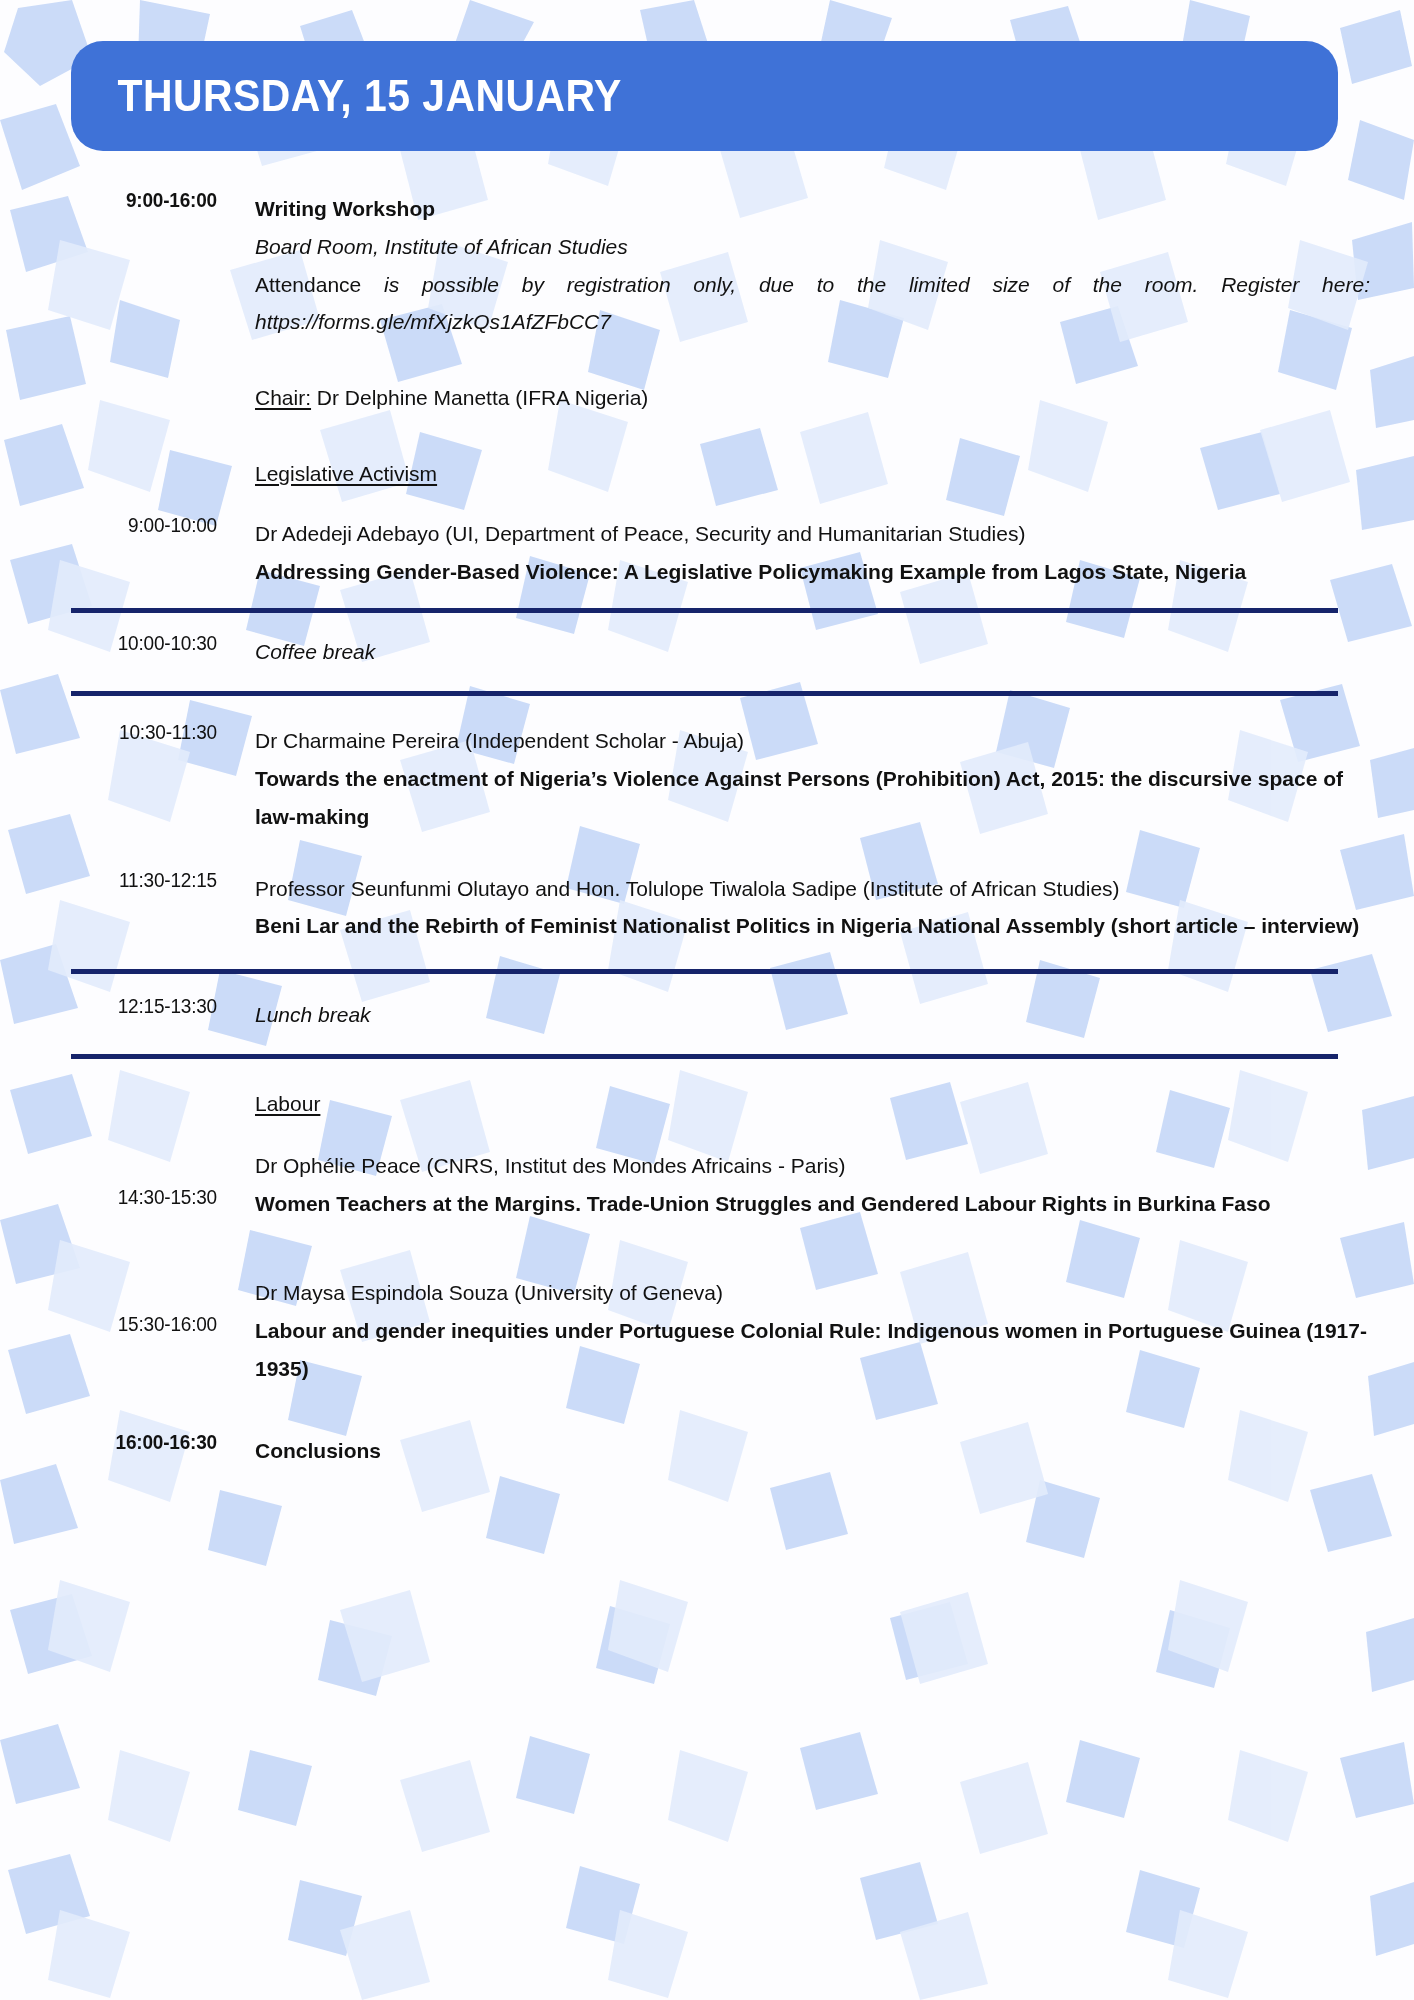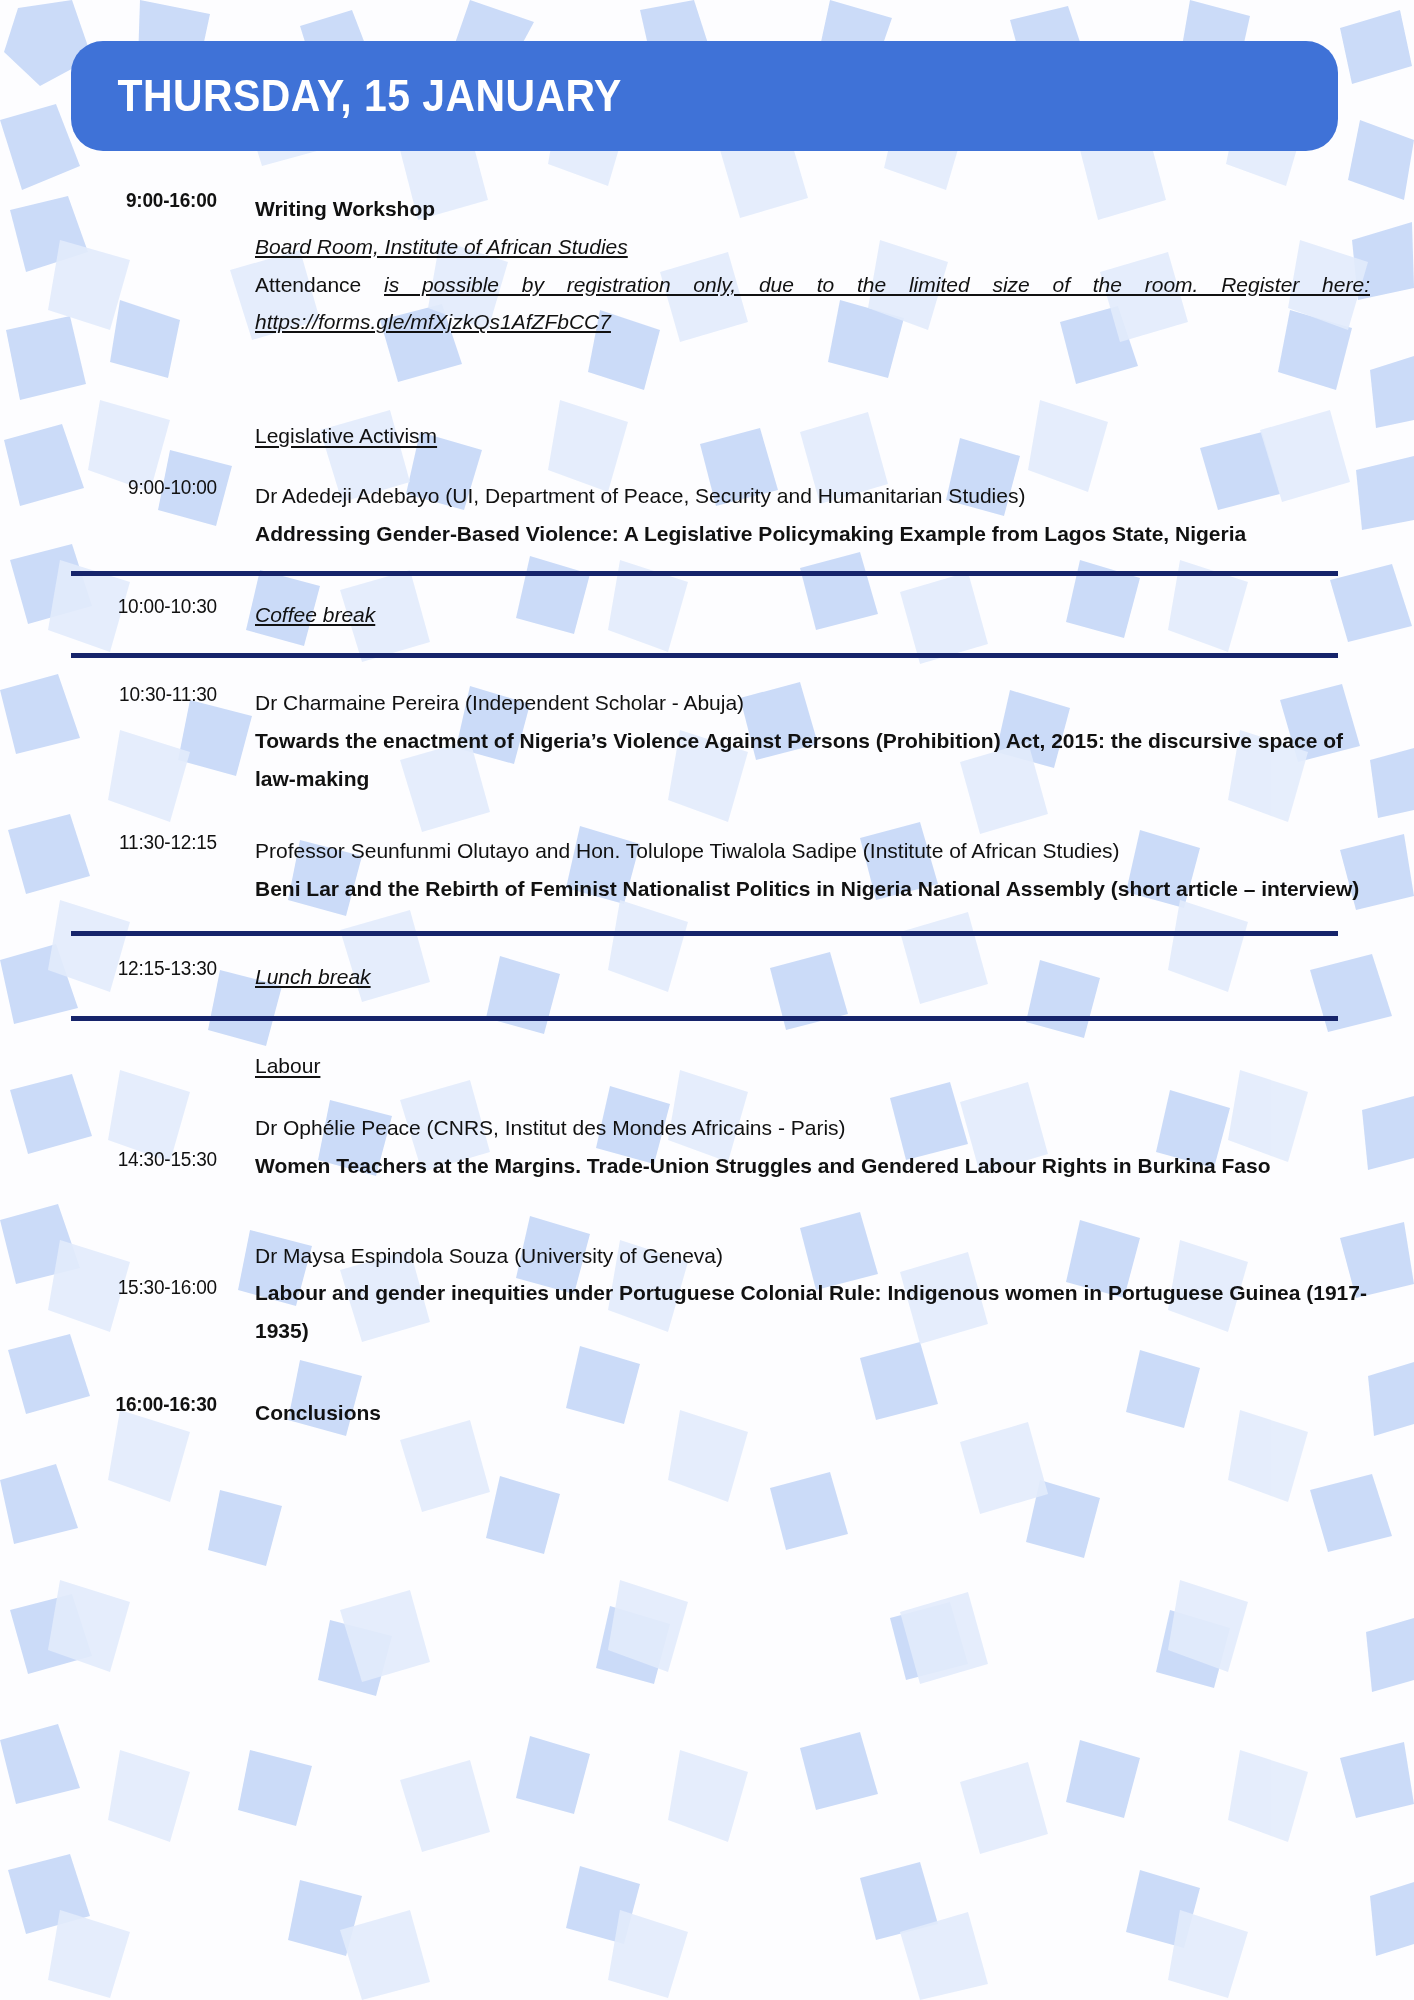--- a/index.html
+++ b/index.html
@@ -80,21 +80,21 @@
   .ccol {
     flex:1 1 auto;
     padding-right:44px;
     color:#111111;
     font-size:21px;
     line-height:1.80;
     font-family:"Liberation Sans", sans-serif;
   }
   .ccol p { margin:0; }
   .ccol .b   { font-weight:bold; }
-  .ccol .i   { font-style:italic;text-decoration:underline; }
+  .ccol .i   { font-style:italic; }
   .ccol .u   { text-decoration:underline; text-underline-offset:3px; }
   .just { text-align:justify; }
   .just-last { text-align:justify; }
 
   .gap-s  { height:22px; }
   .gap-m  { height:38px; }
 
   .rule {
     position:relative;
     margin:0 0 0 71px;
@@ -313,20 +313,21 @@
 
     <div class="sched">
 
       <div class="row">
         <div class="tcol b">9:00-16:00</div>
         <div class="ccol">
           <p class="b">Writing Workshop</p>
           <p class="i">Board Room, Institute of African Studies</p>
           <p class="just"><span>Attendance </span><span class="i">is possible by registration only, due to the limited size of the room. Register here: https://forms.gle/mfXjzkQs1AfZFbCC7</span></p>
           <div class="gap-m"></div>
+          <p><span class="u">Chair:</span><span> Dr Delphine Manetta (IFRA Nigeria)</span></p>
           <div class="gap-m"></div>
           <p class="u">Legislative Activism</p>
           <div class="gap-s"></div>
         </div>
       </div>
 
       <div class="row">
         <div class="tcol">9:00-10:00</div>
         <div class="ccol">
           <p class="just just-last">Dr Adedeji Adebayo (UI, Department of Peace, Security and Humanitarian Studies)</p>

